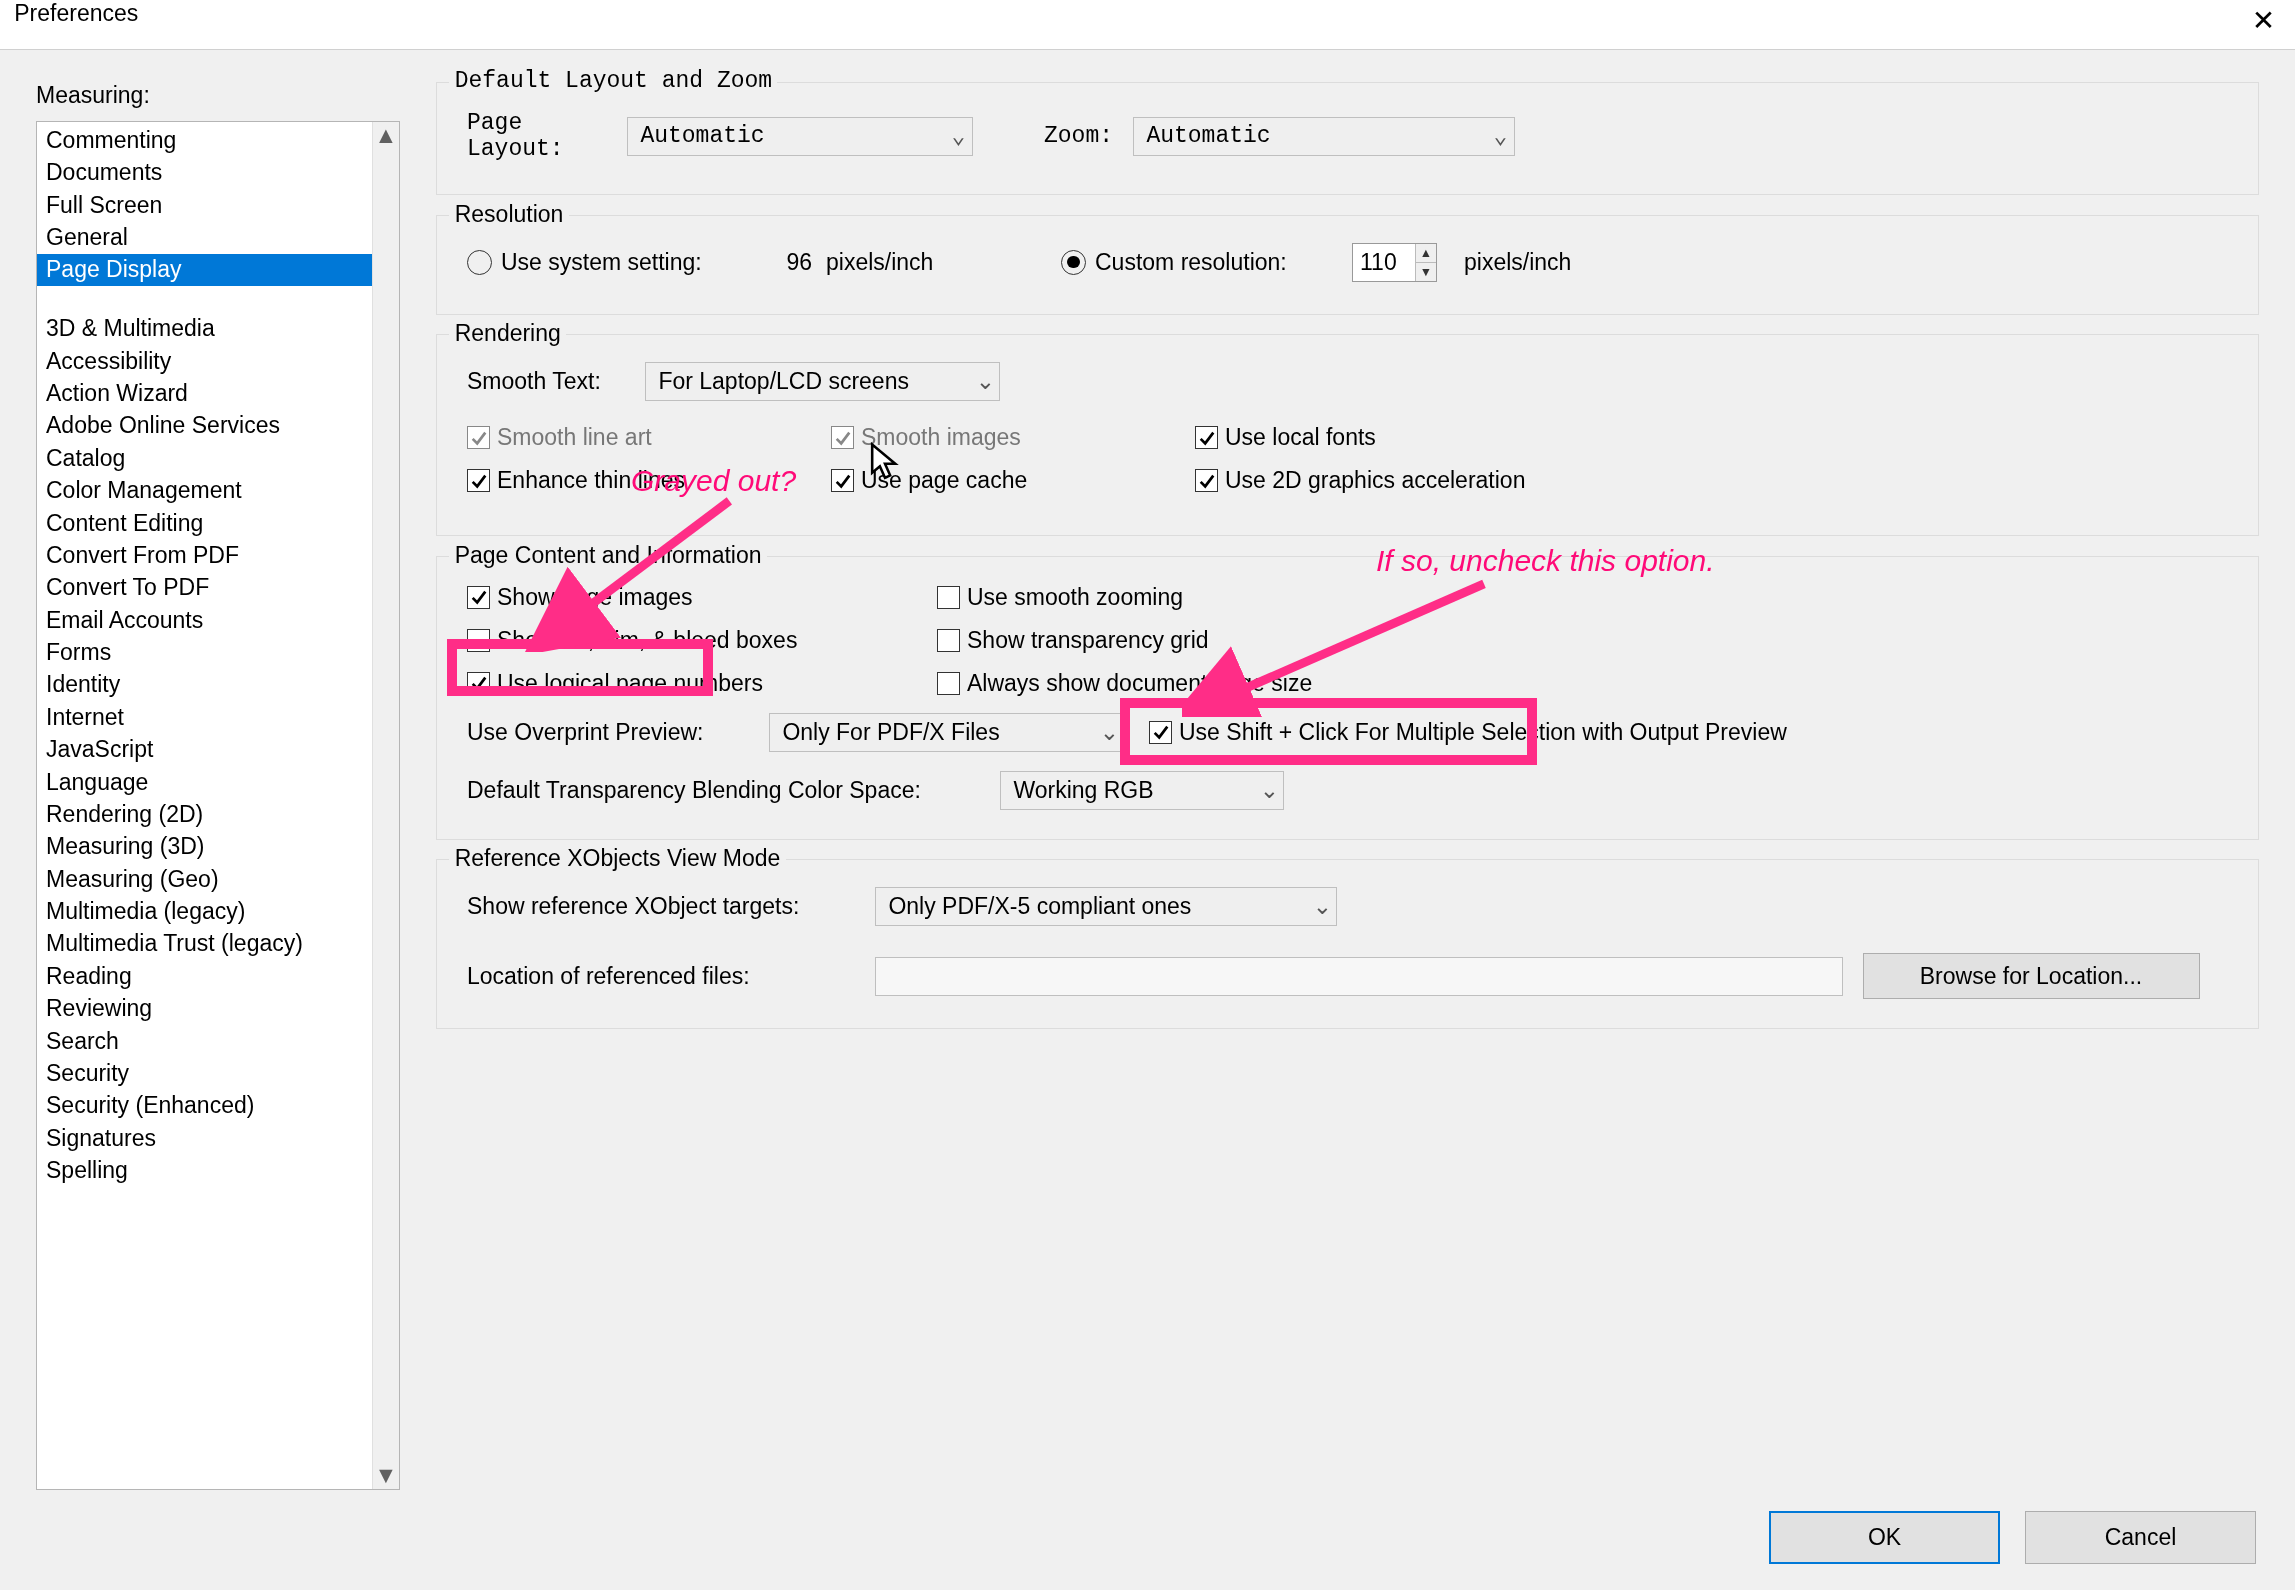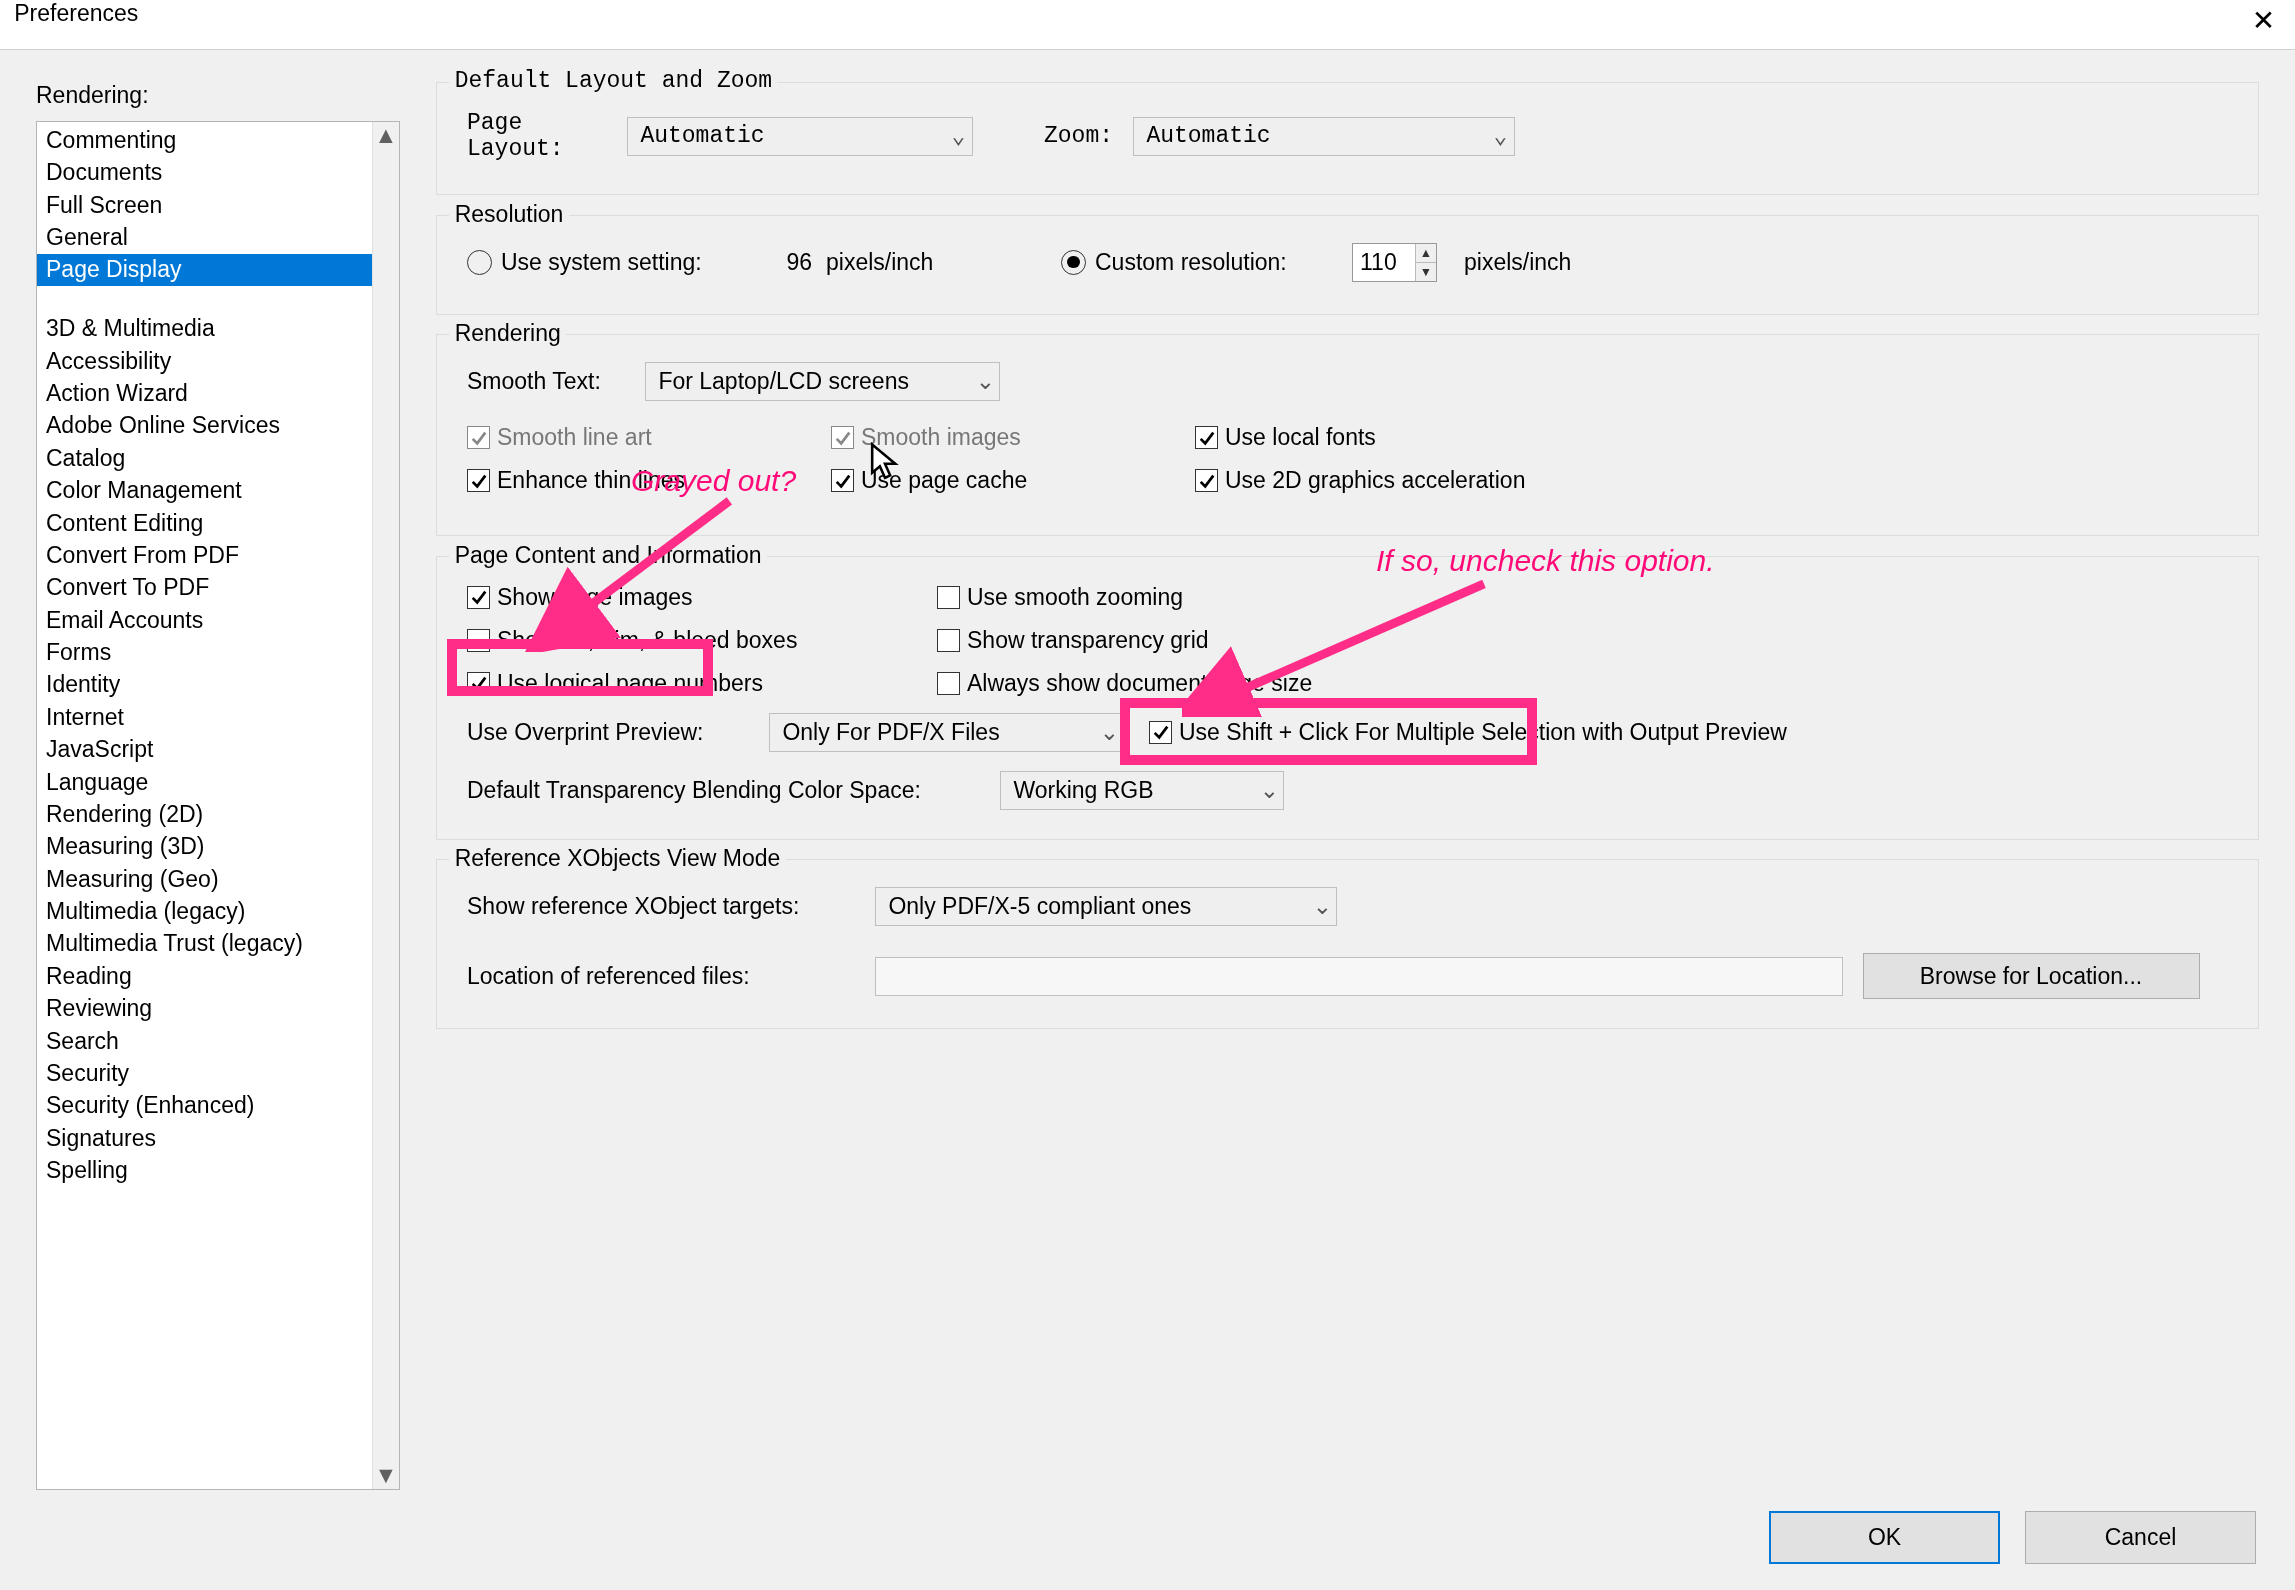--- a/index.html
+++ b/index.html
@@ -64,21 +64,21 @@
   <div class="titlebar">
     <span class="title">Preferences</span>
     <span class="spacer"></span>
     <span class="close">✕</span>
   </div>
 
   <div class="body">
     <div class="content">
 
       <div class="left">
-        <div class="cat-label">Rendering:</div>
+        <div class="cat-label">Measuring:</div>
         <div class="listbox-wrap">
           <div class="listbox" id="catlist">
               <div class="cat-group">
                 <div class="cat-item">Commenting</div>
                 <div class="cat-item">Documents</div>
                 <div class="cat-item">Full Screen</div>
                 <div class="cat-item">General</div>
                 <div class="cat-item selected">Page Display</div>
               </div>
               <div class="cat-gap"></div>

